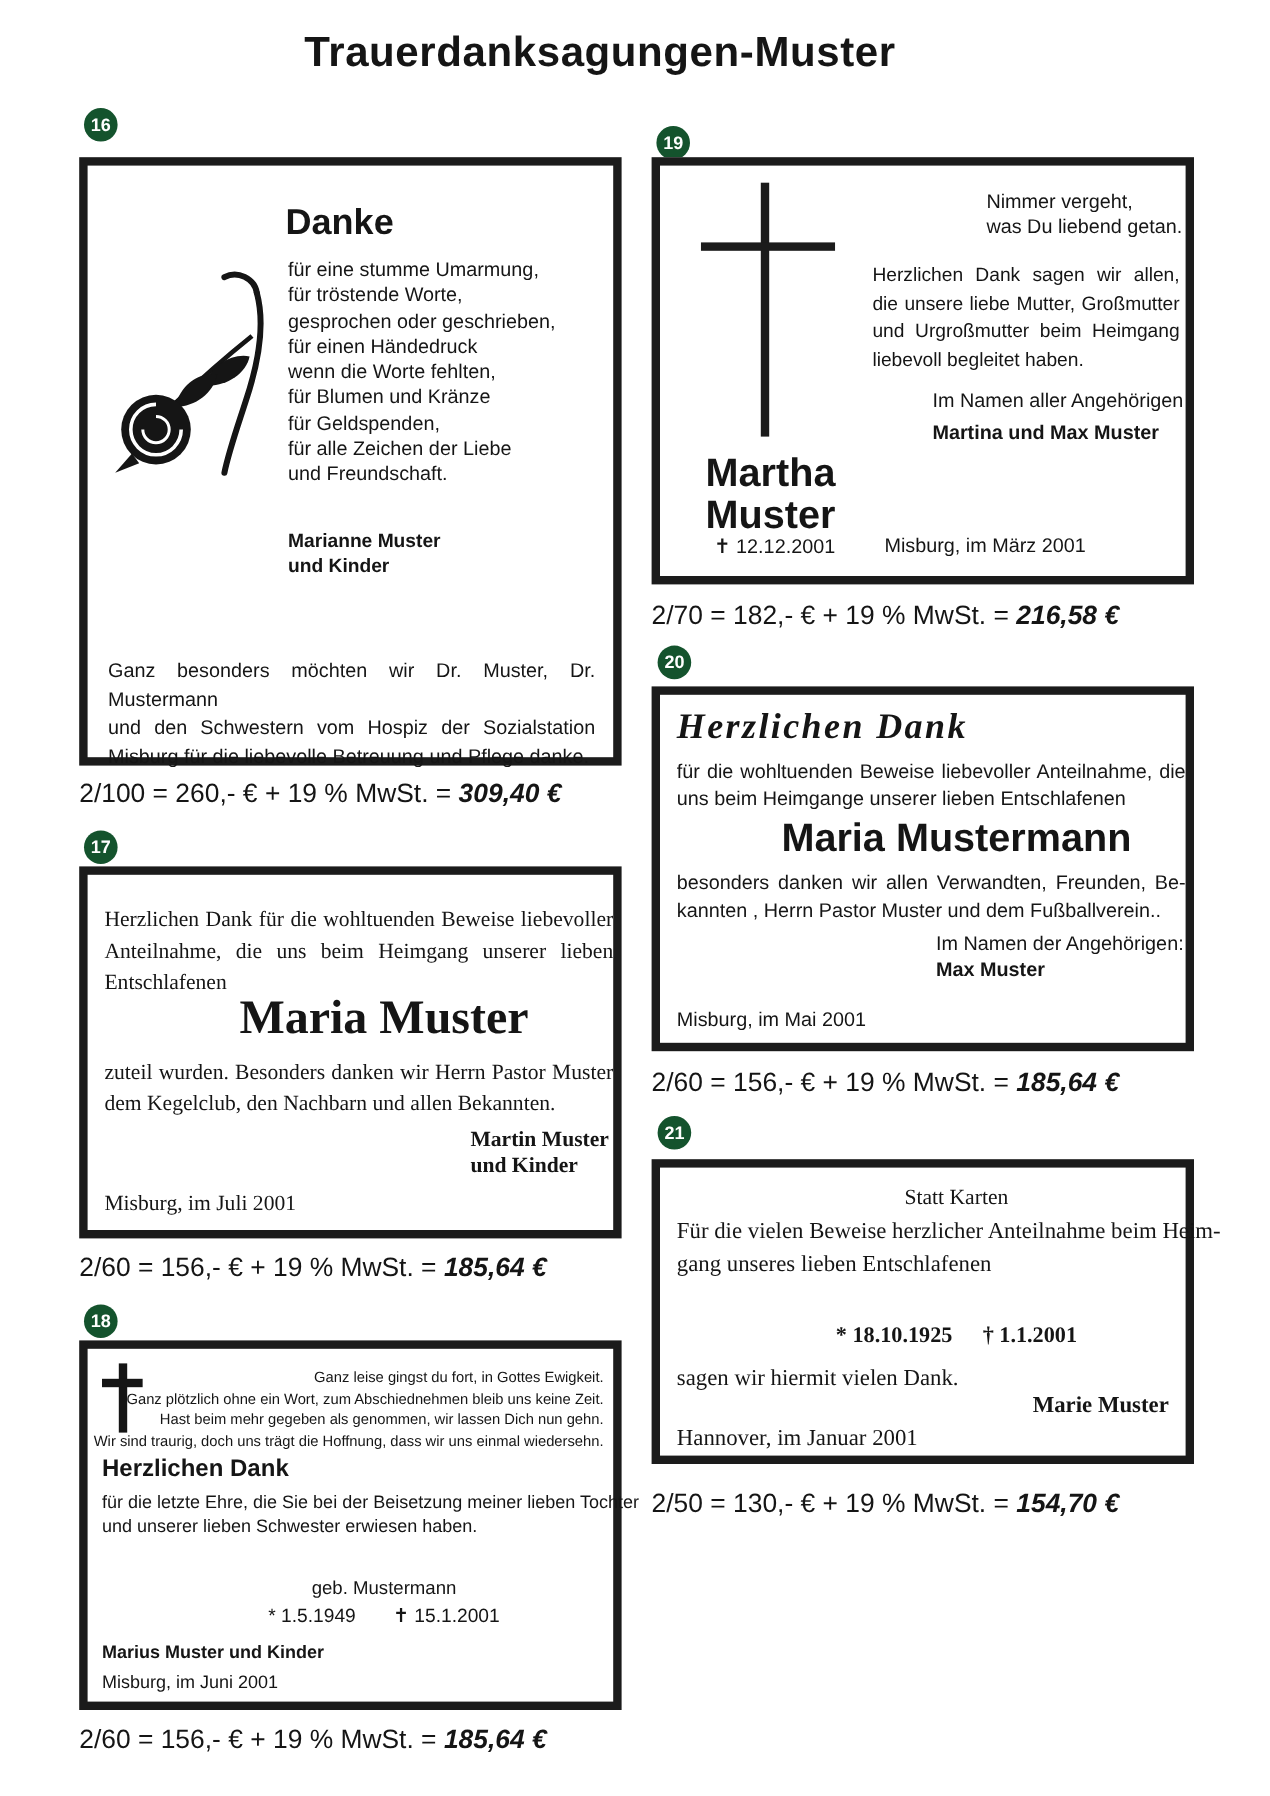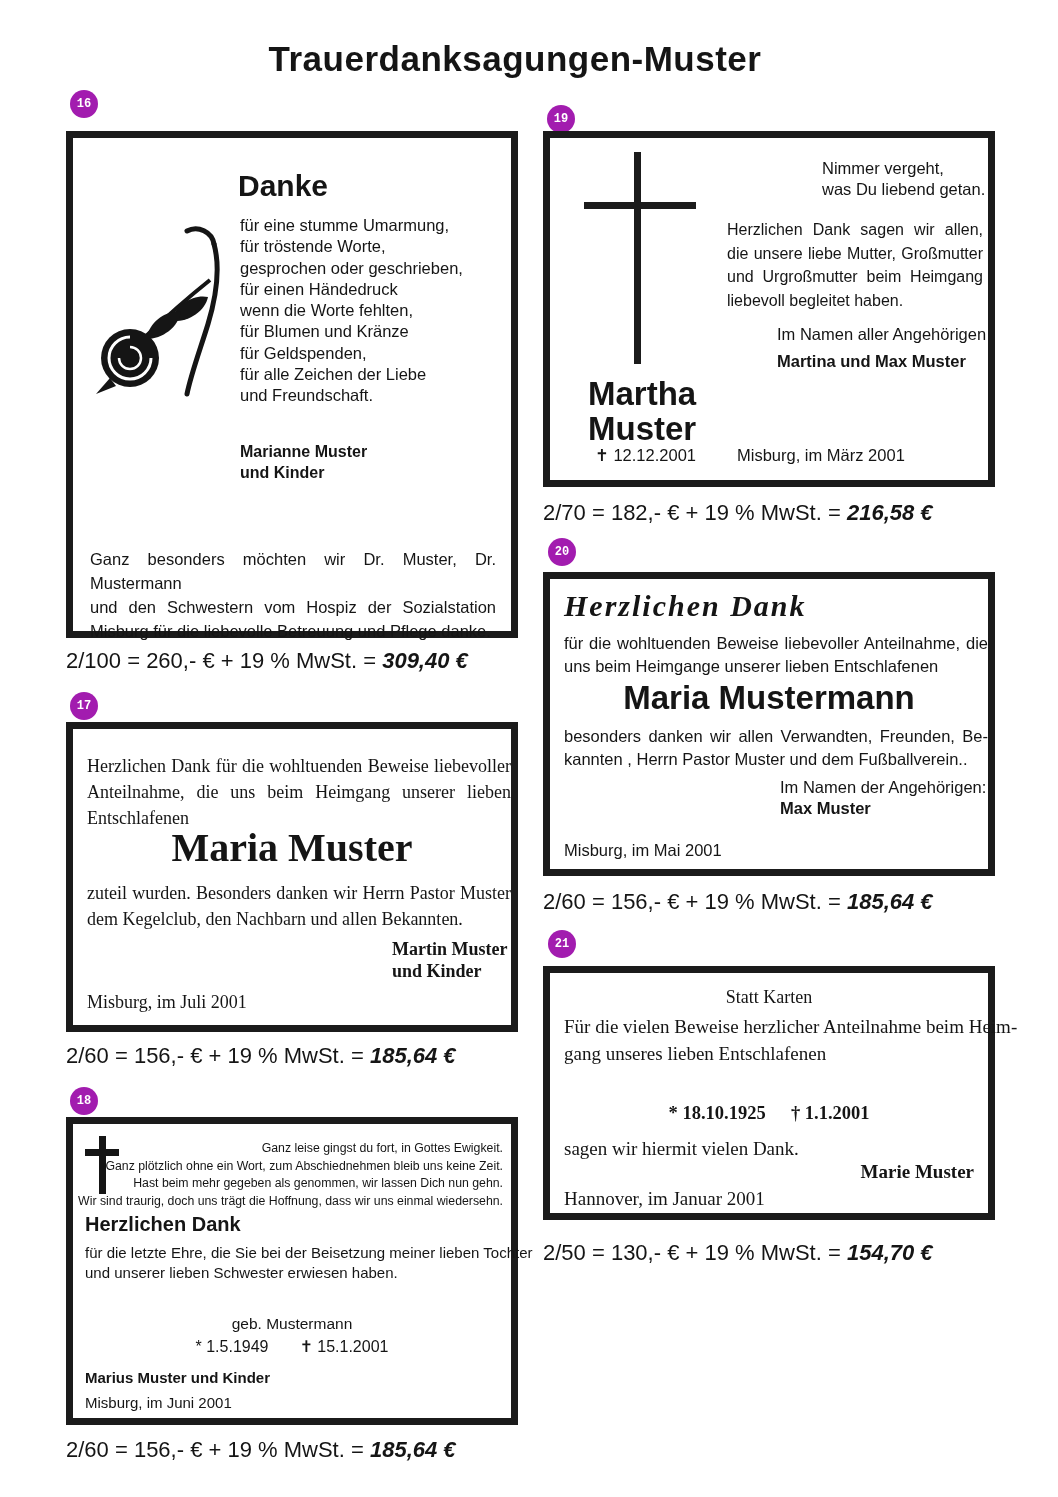--- a/index.html
+++ b/index.html
@@ -1,28 +1,28 @@
 <!DOCTYPE html>
 <html><head>
 <meta charset="utf-8">
 <style>
   html,body{margin:0;padding:0;background:#fff;}
   .page{position:relative;width:1058px;height:1497px;background:#fff;overflow:hidden;
         font-family:"Liberation Sans","DejaVu Sans",sans-serif;color:#151515;}
-  .title{position:absolute;left:0;top:24px;width:1000px;margin:15px;text-align:center;
+  .title{position:absolute;left:0;top:24px;width:1000px;margin:0;text-align:center;
          font-size:35px;font-weight:bold;letter-spacing:0.5px;}
-  .badge{position:absolute;width:28px;height:28px;border-radius:50%;background:#a21caf;color:#fff;
-         font-size:12px;font-weight:bold;display:flex;align-items:center;justify-content:center;font-family:Liberation Mono, monospace;}
+  .badge{position:absolute;width:28px;height:28px;border-radius:50%;background:#14532d;color:#fff;
+         font-size:15px;font-weight:bold;display:flex;align-items:center;justify-content:center;}
   .card{position:absolute;border:7px solid #1b1b1b;background:#fff;box-sizing:border-box;}
   .abs{position:absolute;}
   .b{font-weight:bold;}
   .serif{font-family:"Liberation Serif","DejaVu Serif",serif;}
   .j{text-align:justify;text-align-last:justify;}
   .nw{white-space:nowrap;}
-  .ctr{left:0;width:100%;text-align:center;}
+  .ctr{left:0;width:100%;text-align:center;padding-left:28px;}
   .price{position:absolute;font-size:22px;white-space:nowrap;}
   .price b{font-weight:bold;font-style:italic;}
 </style>
 </head>
 <body>
 
 <div class="page">
 
   <h1 class="title">Trauerdanksagungen-Muster</h1>
 

